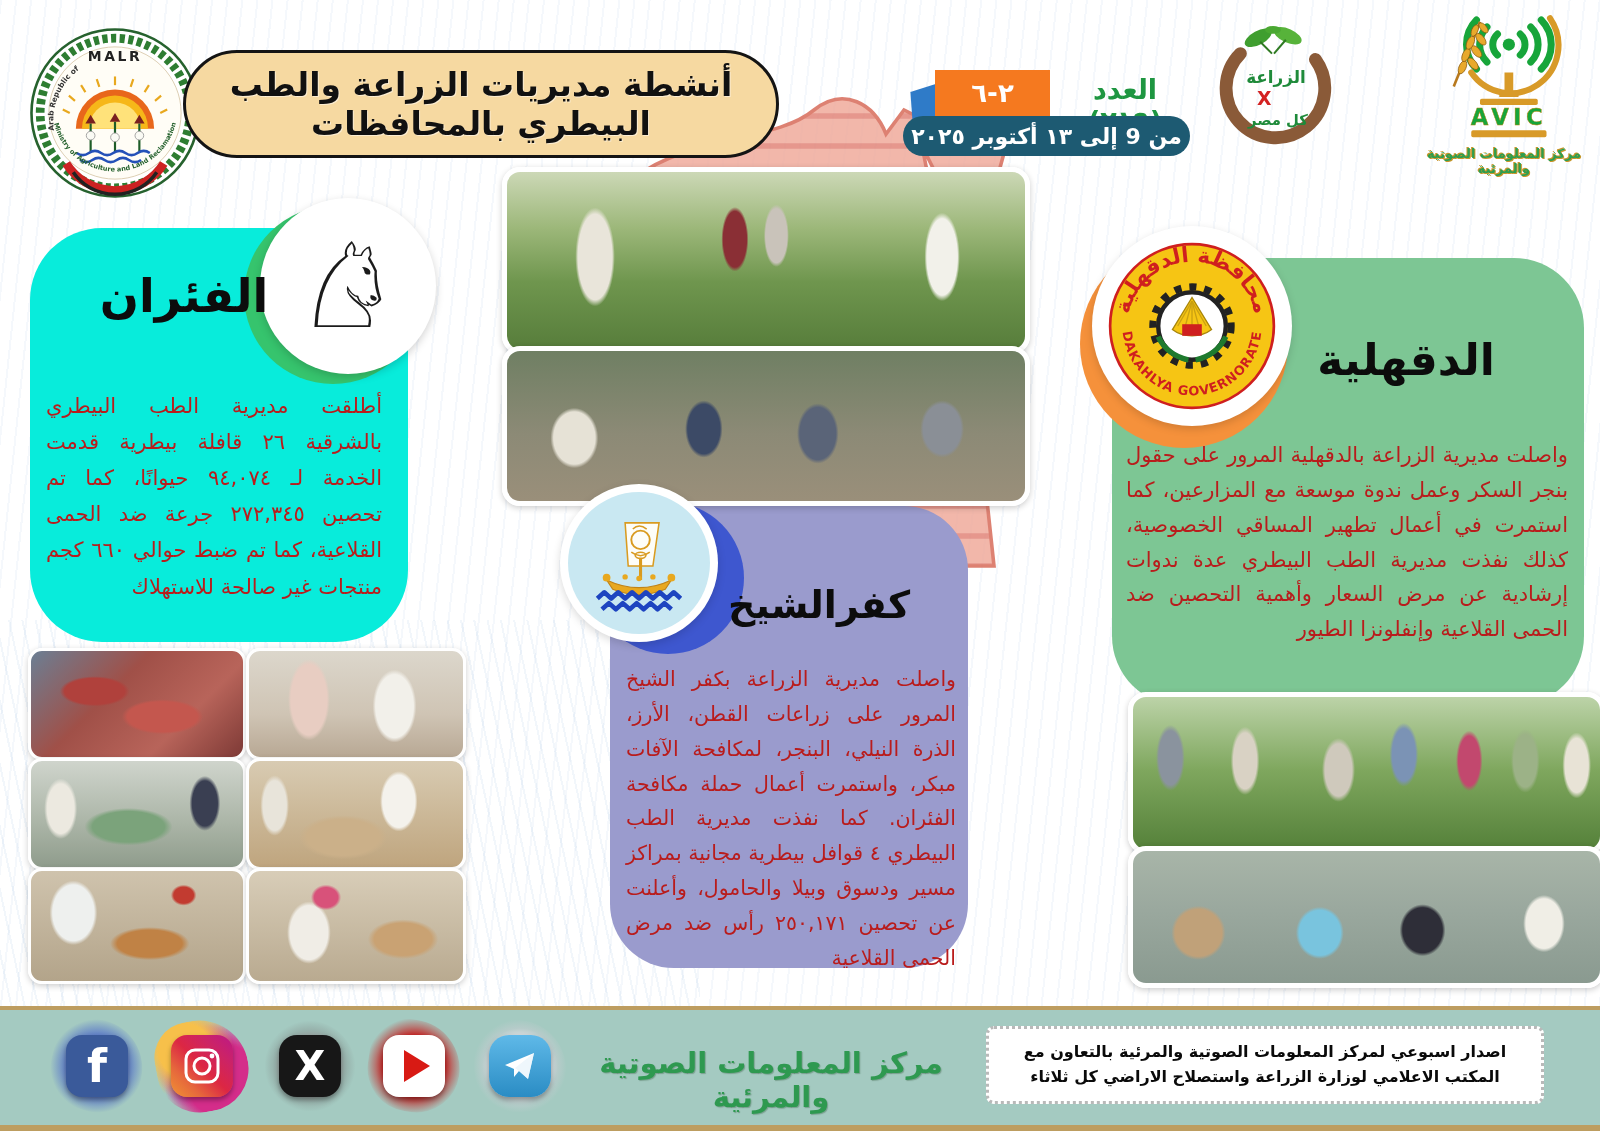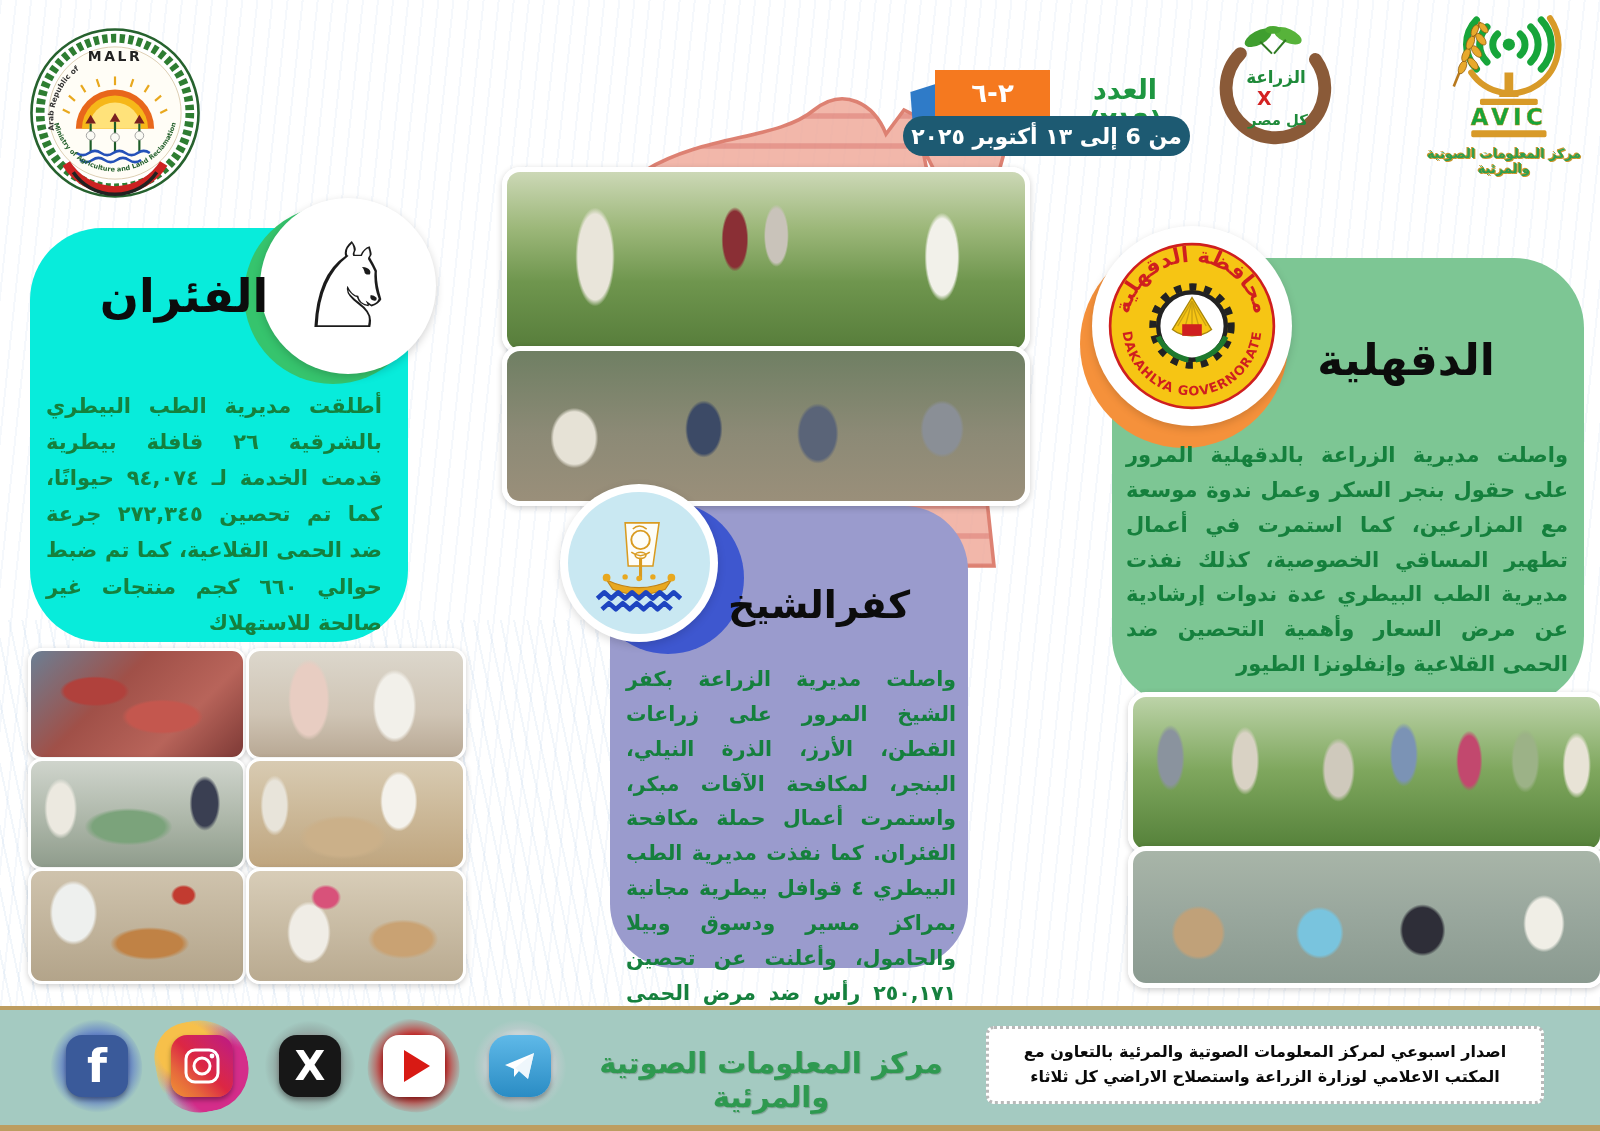--- a/index.html
+++ b/index.html
@@ -38,21 +38,21 @@
 
   
   .card{z-index:1;}
   .sharqia-card{left:30px;top:228px;width:378px;height:414px;background:#08ecdb;border-radius:72px;}
   .sharqia-green-circle{left:244px;top:206px;width:178px;height:178px;background:#36c46d;border-radius:50%;z-index:2;}
   .sharqia-horse-circle{left:260px;top:198px;width:176px;height:176px;background:#fff;border-radius:50%;
     z-index:3;box-shadow:0 3px 8px rgba(0,0,0,.18);}
   .horse-glyph{font-size:118px;line-height:1;color:#1b1b1b;transform:scaleX(-1);}
   .card-title{font-weight:bold;color:#0c0c0c;direction:rtl;text-align:center;z-index:3;}
   .sharqia-title{left:86px;top:260px;width:196px;height:72px;font-size:46px;}
-  .card-body{font-weight:bold;color:#15803d;direction:rtl;text-align:justify;z-index:3;}
+  .card-body{font-weight:normal;color:#b91c1c;direction:rtl;text-align:justify;z-index:3;}
   .sharqia-body{left:46px;top:388px;width:336px;font-size:21px;line-height:1.72;}
 
   .kfs-blue-circle{left:592px;top:502px;width:152px;height:152px;background:#3e57cf;border-radius:50%;z-index:2;}
   .kfs-white-circle{left:560px;top:484px;width:158px;height:158px;background:#fff;border-radius:50%;
     z-index:3;box-shadow:0 3px 8px rgba(0,0,0,.15);}
   .kfs-inner-circle{width:142px;height:142px;background:#c9e8f2;border-radius:50%;}
   .kfs-card{left:610px;top:506px;width:358px;height:462px;background:#9a9bcd;border-radius:64px;}
   .kfs-title{left:726px;top:574px;width:186px;height:62px;font-size:38px;z-index:2;}
   .kfs-body{left:626px;top:662px;width:330px;font-size:20.5px;line-height:1.7;z-index:2;}
 
@@ -207,25 +207,26 @@
     </g>
     <g stroke="#2451b8" stroke-width="3" fill="none">
       <path d="M56,146 q7,5 14,0 t14,0 t14,0 t14,0 t14,0 t14,0"></path>
       <path d="M60,154 q7,5 14,0 t14,0 t14,0 t14,0 t14,0"></path>
     </g>
     <path d="M44,158 A66,66 0 0 0 156,158" fill="none" stroke="#cc2222" stroke-width="10"></path>
     <path d="M52,168 A58,58 0 0 0 148,168" fill="none" stroke="#222" stroke-width="4"></path>
     <text font-size="7.5" fill="#26622e" font-weight="bold"><textPath href="#mArcB">Ministry of Agriculture and Land Reclamation</textPath></text>
   </svg>
 
+  <div class="abs flexc title-banner">أنشطة مديريات الزراعة والطب البيطري بالمحافظات</div>
 
   <div class="abs issue-label">العدد (٢١٩)</div>
   <div class="abs page-badge-flag"></div>
   <div class="abs flexc page-badge">٢-٦</div>
-  <div class="abs flexc date-pill">من 6 إلى ١٣ أكتوبر ٢٠٢٥</div>
+  <div class="abs flexc date-pill">من 9 إلى ١٣ أكتوبر ٢٠٢٥</div>
 
   <svg class="abs campaign-logo" viewBox="0 0 150 150">
     <path d="M118,38 A50,50 0 1 1 42,32" fill="none" stroke="#8a5a38" stroke-width="13" stroke-linecap="round"></path>
     <g fill="#3f9e2f">
       <ellipse cx="60" cy="16" rx="15" ry="7" transform="rotate(-28 60 16)"></ellipse>
       <ellipse cx="90" cy="14" rx="15" ry="7" transform="rotate(24 90 14)" fill="#57b33a"></ellipse>
       <ellipse cx="75" cy="8" rx="8" ry="4" fill="#4aa832"></ellipse>
     </g>
     <g stroke="#2e7a22" stroke-width="2">
       <line x1="62" y1="20" x2="74" y2="32"></line>

